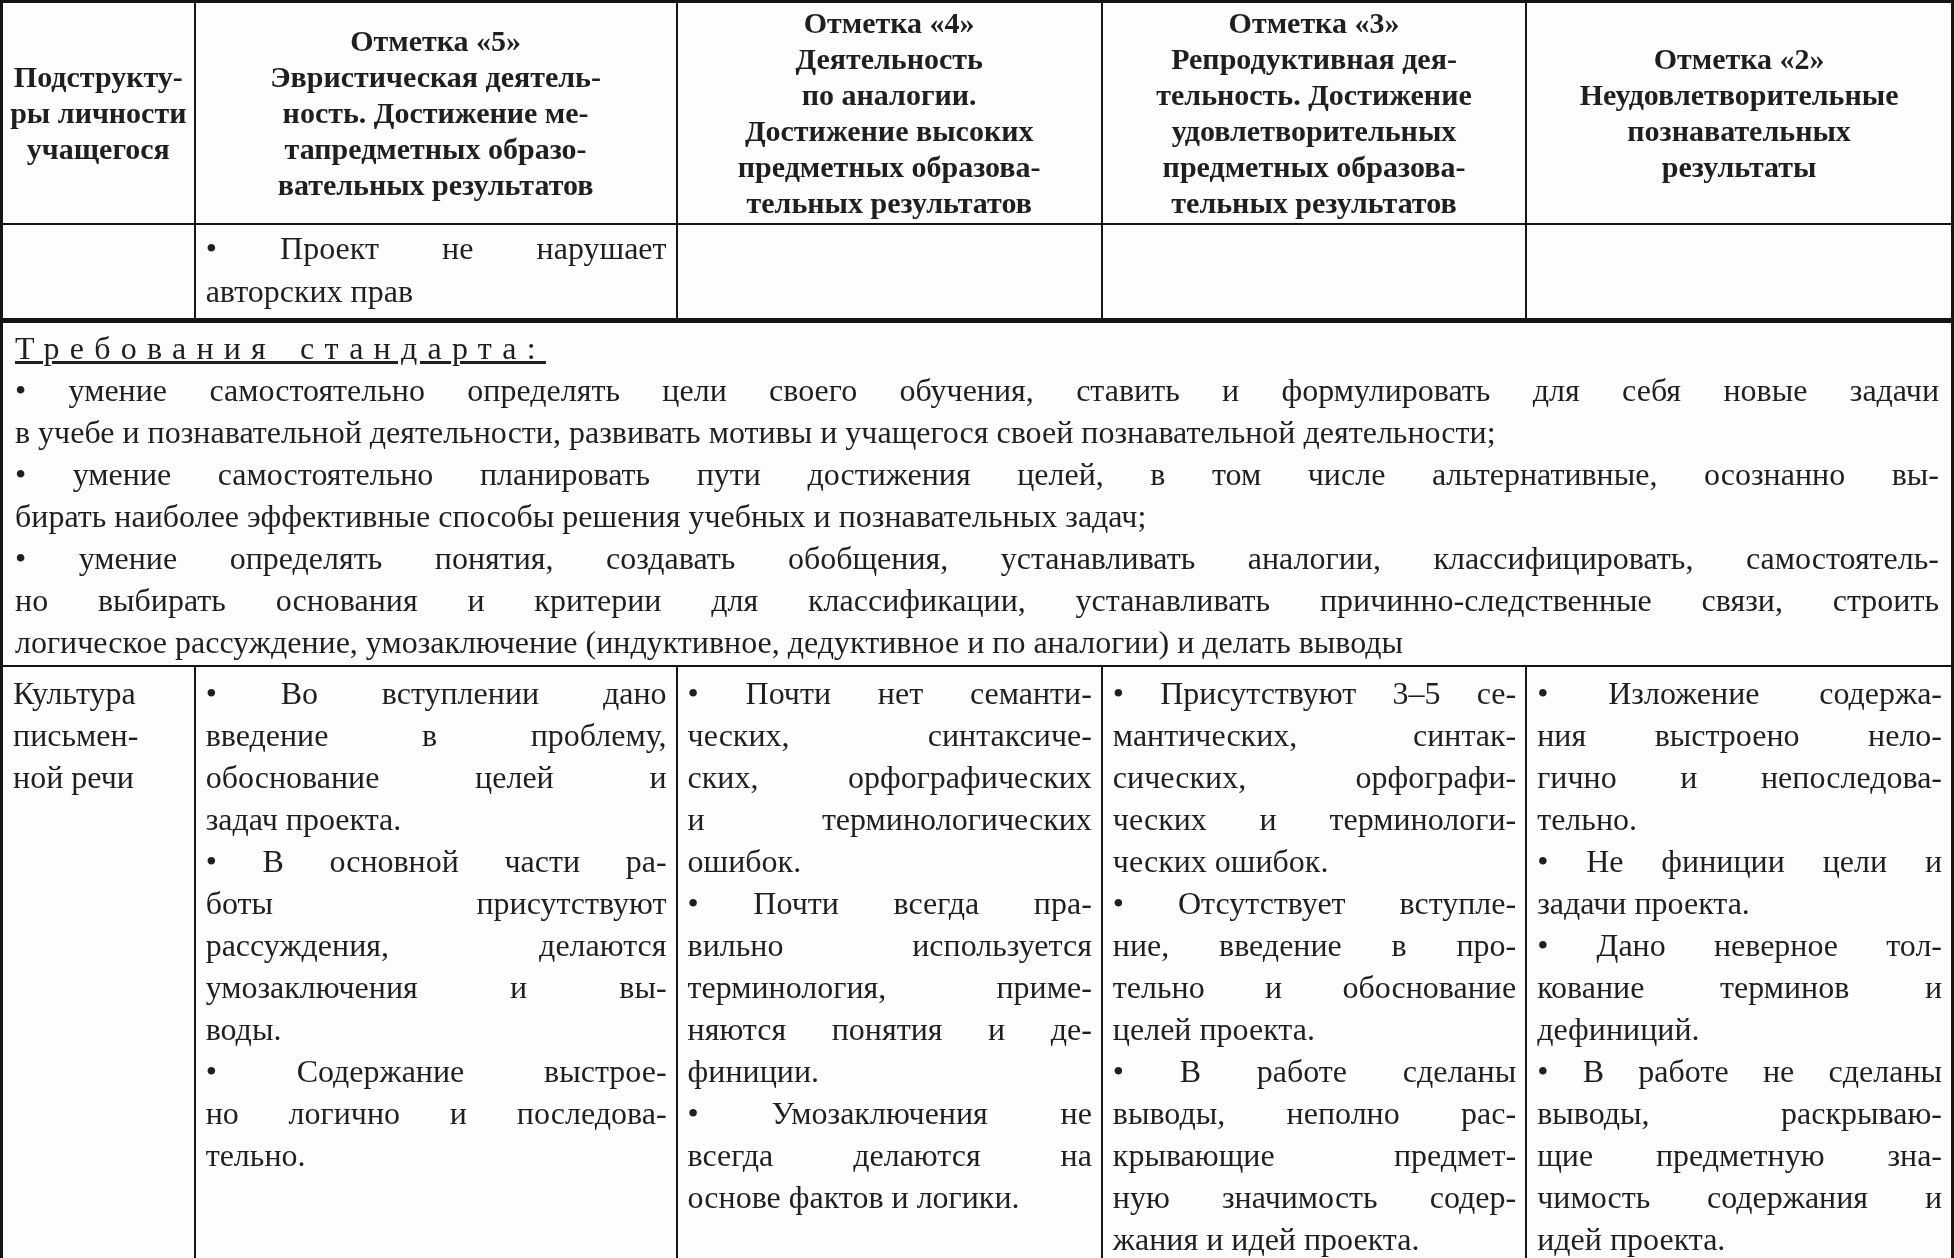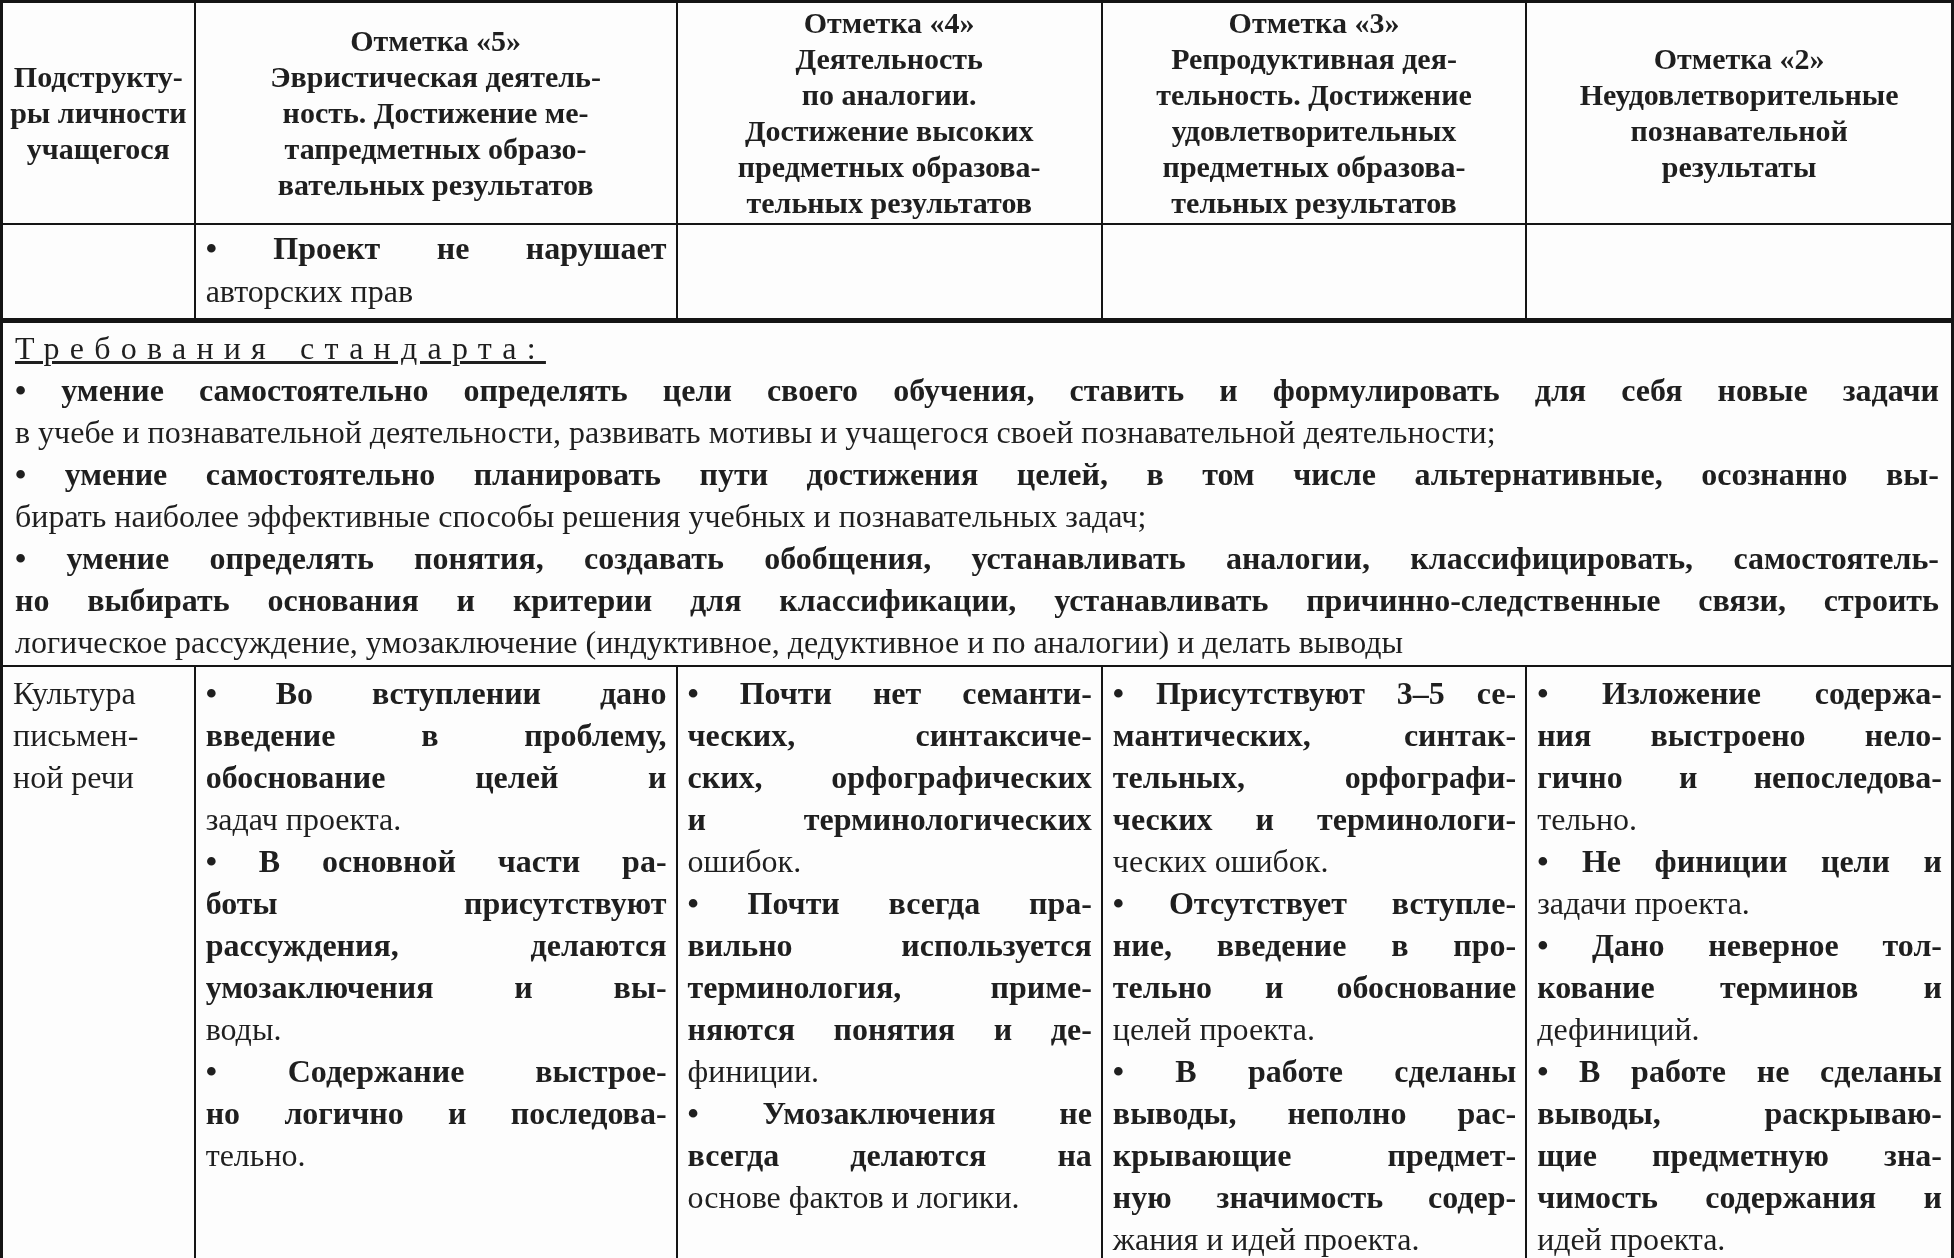--- a/index.html
+++ b/index.html
@@ -51,21 +51,20 @@
     font-size:30px;
     line-height:36px;
     text-align:center;
     white-space:normal;
   }
   tr.cult .ln, tr.std-row .ln{line-height:42px;}
   .jl{ 
     text-align:justify;
     text-align-last:justify;
     white-space:normal;
-    font-weight:bold;
   }
   .spaced{
     letter-spacing:0.32em;
     word-spacing:0.18em;
     text-decoration:underline;
   }
 </style>
 </head>
 <body>
 
@@ -104,21 +103,21 @@
             <div class="ln">Отметка «3»</div>
             <div class="ln">Репродуктивная дея-</div>
             <div class="ln">тельность. Достижение</div>
             <div class="ln">удовлетворительных</div>
             <div class="ln">предметных образова-</div>
             <div class="ln">тельных результатов</div>
           </td>
           <td>
             <div class="ln">Отметка «2»</div>
             <div class="ln">Неудовлетворительные</div>
-            <div class="ln">познавательной</div>
+            <div class="ln">познавательных</div>
             <div class="ln">результаты</div>
           </td>
         </tr>
         <tr class="copy">
           <td></td>
           <td>
             <div class="ln jl">• Проект не нарушает</div>
             <div class="ln">авторских прав</div>
           </td>
           <td></td>
@@ -168,21 +167,21 @@
             <div class="ln jl">терминология, приме-</div>
             <div class="ln jl">няются понятия и де-</div>
             <div class="ln">финиции.</div>
             <div class="ln jl">• Умозаключения не</div>
             <div class="ln jl">всегда делаются на</div>
             <div class="ln">основе фактов и логики.</div>
           </td>
           <td>
             <div class="ln jl">• Присутствуют 3–5 се-</div>
             <div class="ln jl">мантических, синтак-</div>
-            <div class="ln jl">тельных, орфографи-</div>
+            <div class="ln jl">сических, орфографи-</div>
             <div class="ln jl">ческих и терминологи-</div>
             <div class="ln">ческих ошибок.</div>
             <div class="ln jl">• Отсутствует вступле-</div>
             <div class="ln jl">ние, введение в про-</div>
             <div class="ln jl">тельно и обоснование</div>
             <div class="ln">целей проекта.</div>
             <div class="ln jl">• В работе сделаны</div>
             <div class="ln jl">выводы, неполно рас-</div>
             <div class="ln jl">крывающие предмет-</div>
             <div class="ln jl">ную значимость содер-</div>

